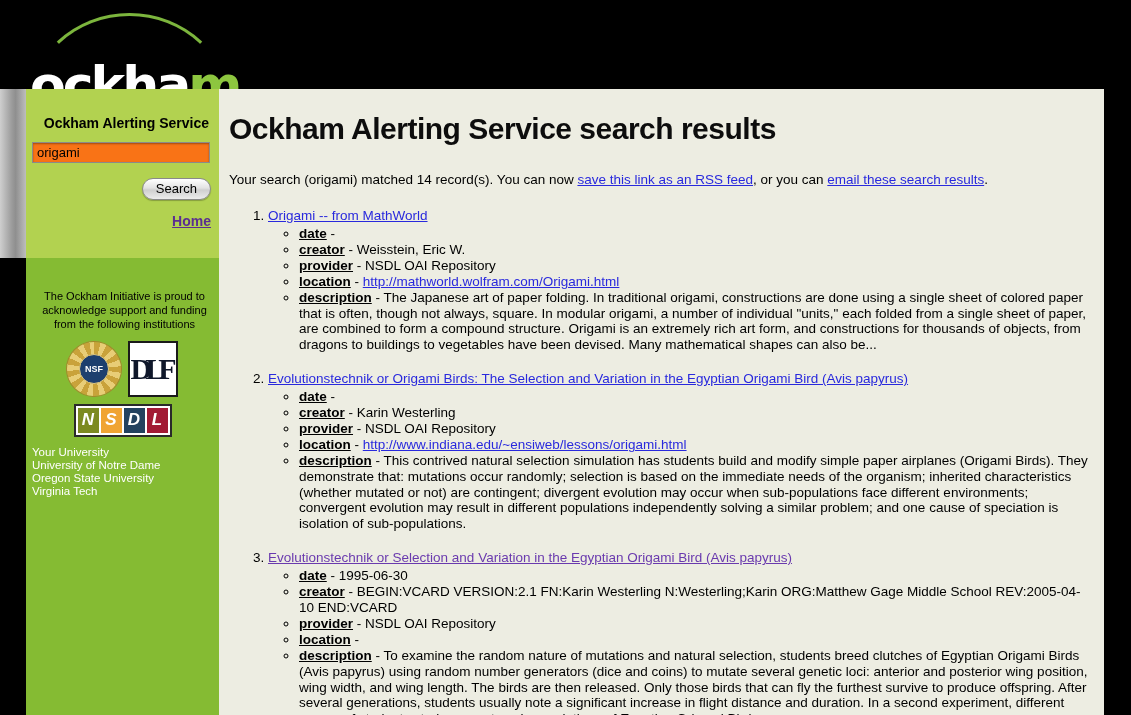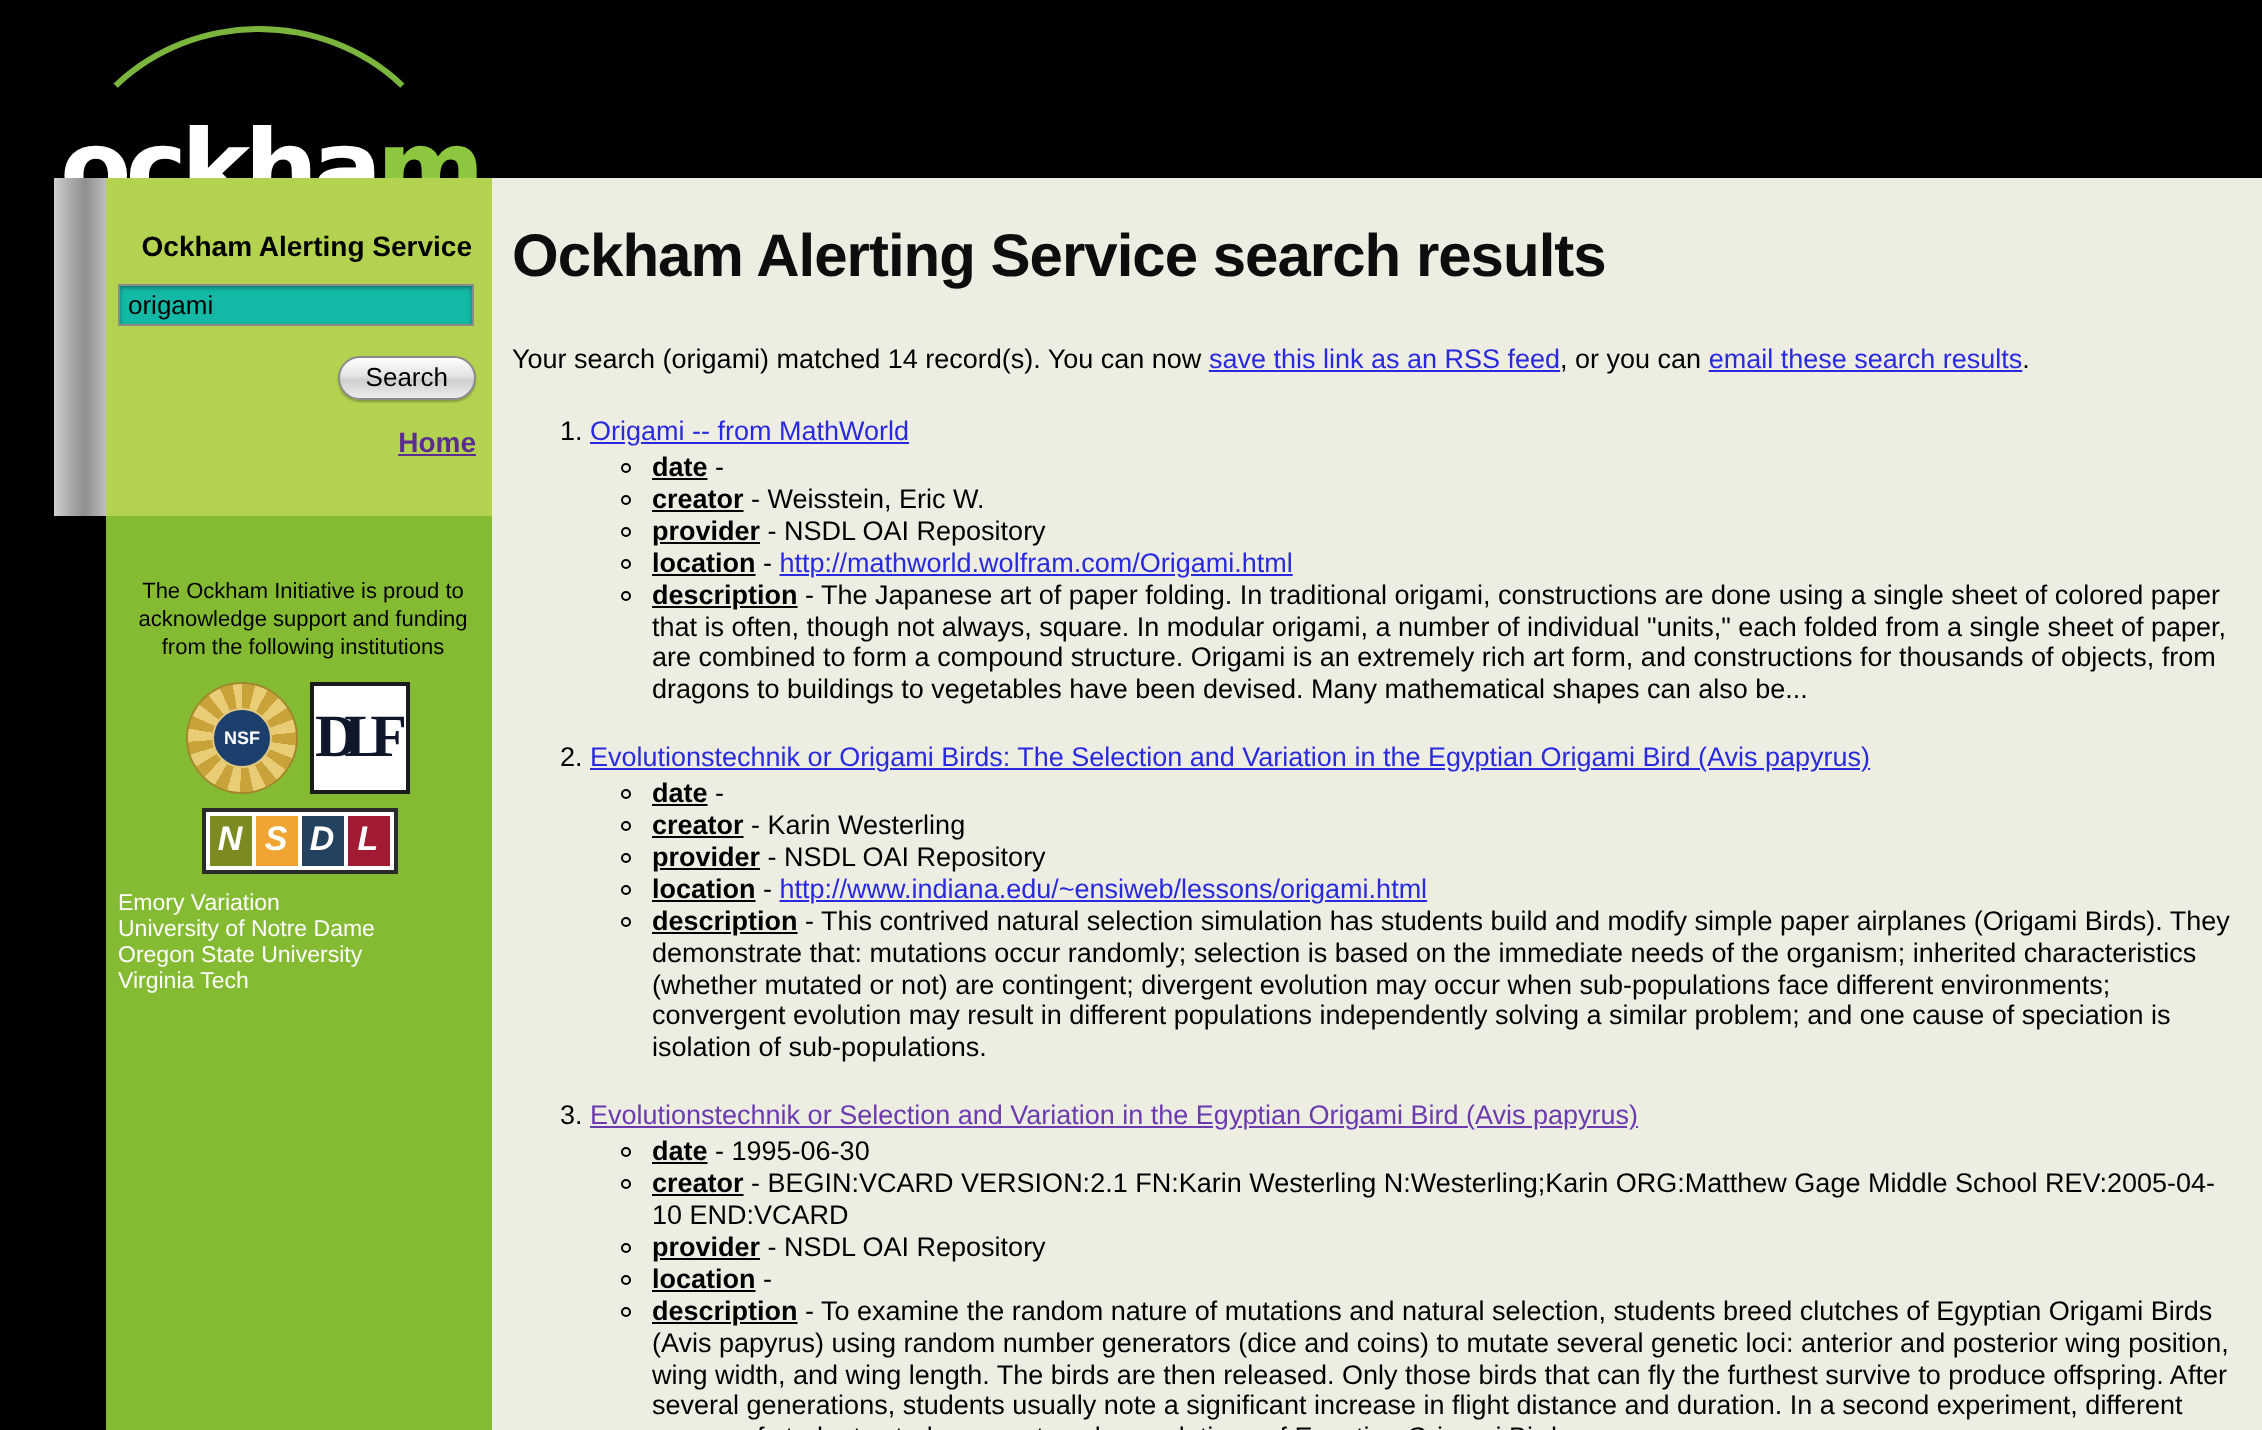--- a/index.html
+++ b/index.html
@@ -9,31 +9,31 @@
   
   .banner { position:relative; height:89px; background:#000; overflow:hidden; }
   .logo { position:absolute; left:26px; top:0; width:215px; height:113px; }
   .logo-arc { position:absolute; left:2px; top:13px; width:203px; height:190px;
               border:3px solid transparent; border-top-color:#7cb53d; border-radius:50%; }
   .logo-text { position:absolute; left:4px; bottom:2px; font-family:"DejaVu Sans", sans-serif;
                font-weight:bold; font-size:52px; line-height:1; letter-spacing:-3px; color:#fff; }
   .logo-text .m-green { color:#8dc63f; }
 
   
-  .page { display:flex; height:626px;padding-left:27px; }
+  .page { display:flex; height:626px; }
 
   .leftcol { width:26px; background:#000; }
   .gray-strip { height:169px; background:linear-gradient(90deg,#cfcfcf 0%,#9c9c9c 45%,#8f8f8f 60%,#bdbdbd 100%); }
 
   
   .sidebar { width:193px; display:flex; flex-direction:column; }
   .sb-top { background:#b2d250; height:169px; padding:26px 8px 0 6px; display:flex; flex-direction:column; }
   .sb-title { font-size:14px; font-weight:bold; color:#000; text-align:right; padding-right:2px; }
   .sb-search-input { margin-top:11px; width:178px; height:21px; border:1px solid #8a8a8a;
-                     background:#14b8a6; font-family:"Liberation Sans",sans-serif; font-size:13px;
+                     background:#f97316; font-family:"Liberation Sans",sans-serif; font-size:13px;
                      padding:1px 4px; box-shadow:inset 0 1px 2px rgba(0,0,0,.35); }
   .sb-search-btn { align-self:flex-end; margin-top:15px; font-family:"Liberation Sans",sans-serif;
                    font-size:13px; color:#000; padding:2px 13px 3px; border:1px solid #8a8a8a;
                    border-radius:11px; background:linear-gradient(#ffffff,#e3e3e3 45%,#cfcfcf 55%,#ececec);
                    box-shadow:0 1px 1px rgba(0,0,0,.25); cursor:pointer; }
   .sb-home { align-self:flex-end; margin-top:13px; font-size:14px; font-weight:bold;
              color:#5b2d91; text-decoration:underline; cursor:pointer; }
 
   .sb-bottom { background:#85bb33; flex:1; padding-top:32px; }
   .sb-support { padding:0 2px 0 6px; font-size:11px; line-height:1.27; color:#000;text-align:center; }
@@ -111,21 +111,21 @@
       </div>
 
       <div class="nsdl">
         <div class="nsdl-block nsdl-n">N</div>
         <div class="nsdl-block nsdl-s">S</div>
         <div class="nsdl-block nsdl-d">D</div>
         <div class="nsdl-block nsdl-l">L</div>
       </div>
 
       <div class="sb-institutions">
-        <div>Emory Variation</div>
+        <div>Your University</div>
         <div>University of Notre Dame</div>
         <div>Oregon State University</div>
         <div>Virginia Tech</div>
       </div>
     </div>
   </div>
 
   <div class="main">
     <h1 class="page-title">Ockham Alerting Service search results</h1>
 

